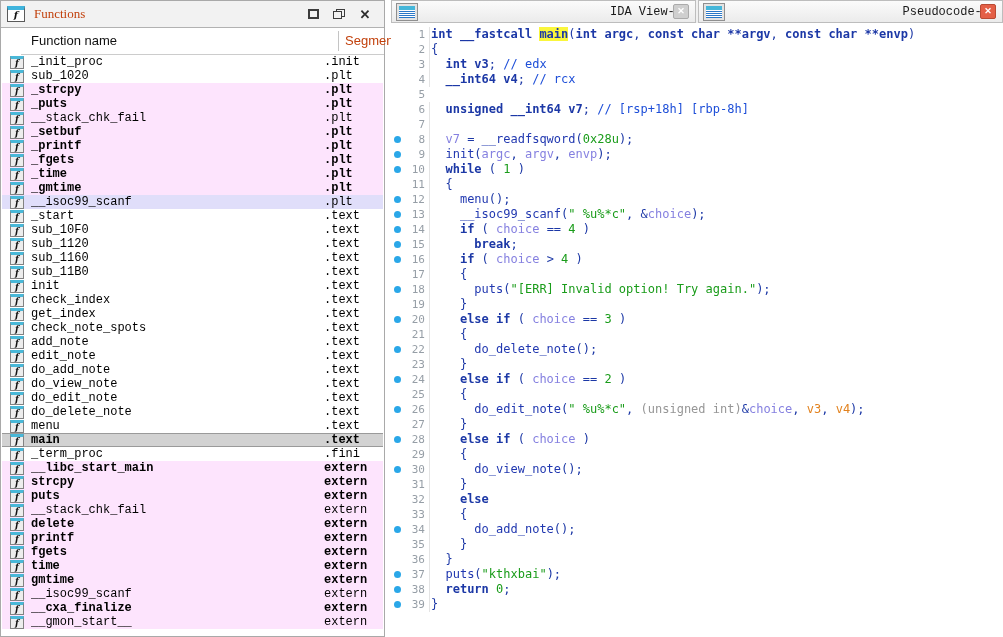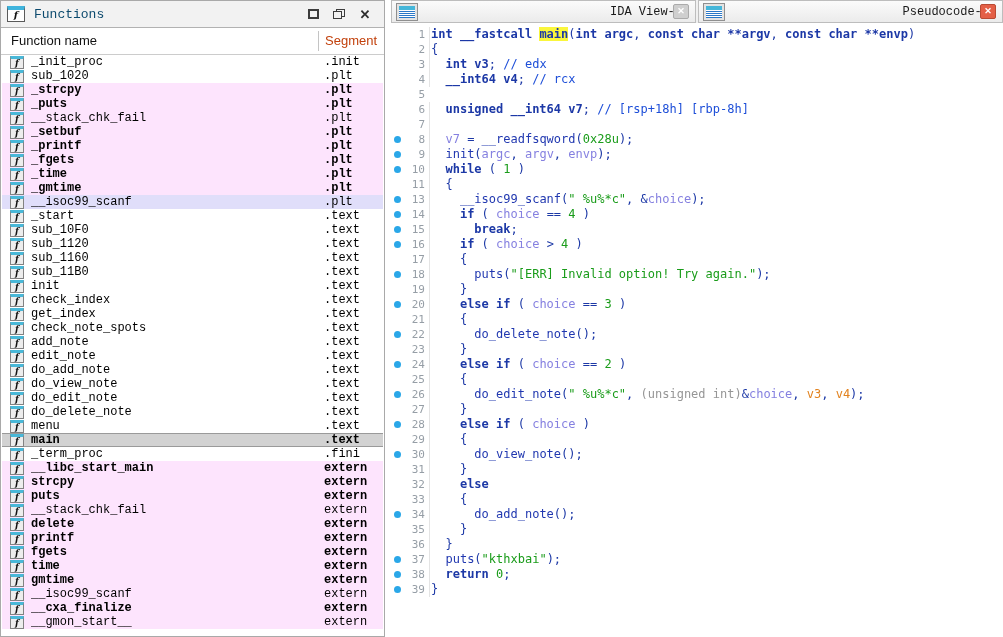--- a/index.html
+++ b/index.html
@@ -7,30 +7,30 @@
        font-family:"Liberation Sans",sans-serif;-webkit-font-smoothing:antialiased;}
 
   
   .left{position:absolute;left:0;top:0;width:385px;height:637px;box-sizing:border-box;
         border:1px solid #a9a9a9;background:#fff;}
   .titlebar{height:27px;background:#f2f2f2;border-bottom:1px solid #b2b2b2;
             display:flex;align-items:center;padding:0 6px;box-sizing:border-box;}
   .tb-icon{box-sizing:border-box;width:18px;height:16px;border:1px solid #5a5a5a;
            border-top:4px solid #3fb4dd;background:#fff;color:#111;text-align:center;
            font:italic bold 10px/10px "DejaVu Serif",serif;flex:0 0 auto;}
-  .tb-title{margin-left:9px;font-family:Liberation Mono, monospace;font-size:13px;color:#0c4a6e;}
+  .tb-title{margin-left:9px;font-family:Liberation Serif, serif;font-size:13px;color:#c2410c;}
   .wbtns{margin-left:auto;display:flex;align-items:center;}
   .wbtn{width:26px;height:18px;display:flex;align-items:center;justify-content:center;cursor:default;}
   .ic-max{width:11px;height:10px;border:2px solid #3c3c3c;box-sizing:border-box;}
   .ic-restore{position:relative;width:12px;height:10px;}
   .ic-restore::before{content:"";position:absolute;right:0;top:0;width:7px;height:6px;border:1px solid #3c3c3c;}
   .ic-restore::after{content:"";position:absolute;left:0;bottom:0;width:7px;height:6px;border:1px solid #3c3c3c;background:#f2f2f2;}
   .ic-close{font-size:13px;font-weight:bold;color:#2d2d2d;line-height:13px;}
 
-  .lhdr{position:relative;height:26px;border-bottom:1px solid #cccccc;background:#fff;}
+  .lhdr{position:relative;height:26px;border-bottom:1px solid #cccccc;background:#fff;margin-left:20px;}
   .lhdr .col1{position:absolute;left:10px;top:0;line-height:26px;font-size:13px;color:#111;}
   .lhdr .coldiv{position:absolute;left:317px;top:3px;bottom:3px;width:1px;background:#c4c4c4;}
   .lhdr .col2{position:absolute;left:324px;top:0;line-height:26px;font-size:13px;color:#c2410c;}
 
   .flist{position:absolute;top:54px;left:1px;right:1px;bottom:1px;overflow:hidden;
          font-family:"Liberation Mono",monospace;font-size:12px;color:#000;}
   .frow{position:relative;height:14px;display:flex;align-items:center;background:#fff;}
   .frow.lib,.frow.lib-thin{background:#fde4fd;}
   .frow.weak{background:#e0defa;}
   .frow.selected{background:#d2d2d2;box-shadow:inset 0 1px 0 #9a9a9a, inset 0 -1px 0 #9a9a9a;}
@@ -334,20 +334,21 @@
         <div class="cl"><span class="dot"></span><span class="ln">2</span><span class="ct"><span class="t-p">{</span></span></div>
         <div class="cl"><span class="dot"></span><span class="ln">3</span><span class="ct"><span class="t-p">  </span><span class="t-k">int v3</span><span class="t-p">; </span><span class="t-c">// edx</span></span></div>
         <div class="cl"><span class="dot"></span><span class="ln">4</span><span class="ct"><span class="t-p">  </span><span class="t-k">__int64 v4</span><span class="t-p">; </span><span class="t-c">// rcx</span></span></div>
         <div class="cl"><span class="dot"></span><span class="ln">5</span></div>
         <div class="cl"><span class="dot"></span><span class="ln">6</span><span class="ct"><span class="t-p">  </span><span class="t-k">unsigned __int64 v7</span><span class="t-p">; </span><span class="t-c">// [rsp+18h] [rbp-8h]</span></span></div>
         <div class="cl"><span class="dot"></span><span class="ln">7</span><span class="ct"></span></div>
         <div class="cl"><span class="dot on"></span><span class="ln">8</span><span class="ct"><span class="t-p">  </span><span class="t-v">v7</span><span class="t-p"> = </span><span class="t-f">__readfsqword</span><span class="t-p">(</span><span class="t-n">0x28u</span><span class="t-p">);</span></span></div>
         <div class="cl"><span class="dot on"></span><span class="ln">9</span><span class="ct"><span class="t-p">  </span><span class="t-f">init</span><span class="t-p">(</span><span class="t-v">argc</span><span class="t-p">, </span><span class="t-v">argv</span><span class="t-p">, </span><span class="t-v">envp</span><span class="t-p">);</span></span></div>
         <div class="cl"><span class="dot on"></span><span class="ln">10</span><span class="ct"><span class="t-p">  </span><span class="t-k">while</span><span class="t-p"> ( </span><span class="t-n">1</span><span class="t-p"> )</span></span></div>
         <div class="cl"><span class="dot"></span><span class="ln">11</span><span class="ct"><span class="t-p">  {</span></span></div>
+        <div class="cl"><span class="dot on"></span><span class="ln">12</span><span class="ct"><span class="t-p">    </span><span class="t-f">menu</span><span class="t-p">();</span></span></div>
         <div class="cl"><span class="dot on"></span><span class="ln">13</span><span class="ct"><span class="t-p">    </span><span class="t-f">__isoc99_scanf</span><span class="t-p">(</span><span class="t-s">" %u%*c"</span><span class="t-p">, &amp;</span><span class="t-v">choice</span><span class="t-p">);</span></span></div>
         <div class="cl"><span class="dot on"></span><span class="ln">14</span><span class="ct"><span class="t-p">    </span><span class="t-k">if</span><span class="t-p"> ( </span><span class="t-v">choice</span><span class="t-p"> == </span><span class="t-n">4</span><span class="t-p"> )</span></span></div>
         <div class="cl"><span class="dot on"></span><span class="ln">15</span><span class="ct"><span class="t-p">      </span><span class="t-k">break</span><span class="t-p">;</span></span></div>
         <div class="cl"><span class="dot on"></span><span class="ln">16</span><span class="ct"><span class="t-p">    </span><span class="t-k">if</span><span class="t-p"> ( </span><span class="t-v">choice</span><span class="t-p"> &gt; </span><span class="t-n">4</span><span class="t-p"> )</span></span></div>
         <div class="cl"><span class="dot"></span><span class="ln">17</span><span class="ct"><span class="t-p">    {</span></span></div>
         <div class="cl"><span class="dot on"></span><span class="ln">18</span><span class="ct"><span class="t-p">      </span><span class="t-f">puts</span><span class="t-p">(</span><span class="t-s">"[ERR] Invalid option! Try again."</span><span class="t-p">);</span></span></div>
         <div class="cl"><span class="dot"></span><span class="ln">19</span><span class="ct"><span class="t-p">    }</span></span></div>
         <div class="cl"><span class="dot on"></span><span class="ln">20</span><span class="ct"><span class="t-p">    </span><span class="t-k">else if</span><span class="t-p"> ( </span><span class="t-v">choice</span><span class="t-p"> == </span><span class="t-n">3</span><span class="t-p"> )</span></span></div>
         <div class="cl"><span class="dot"></span><span class="ln">21</span><span class="ct"><span class="t-p">    {</span></span></div>
         <div class="cl"><span class="dot on"></span><span class="ln">22</span><span class="ct"><span class="t-p">      </span><span class="t-f">do_delete_note</span><span class="t-p">();</span></span></div>

